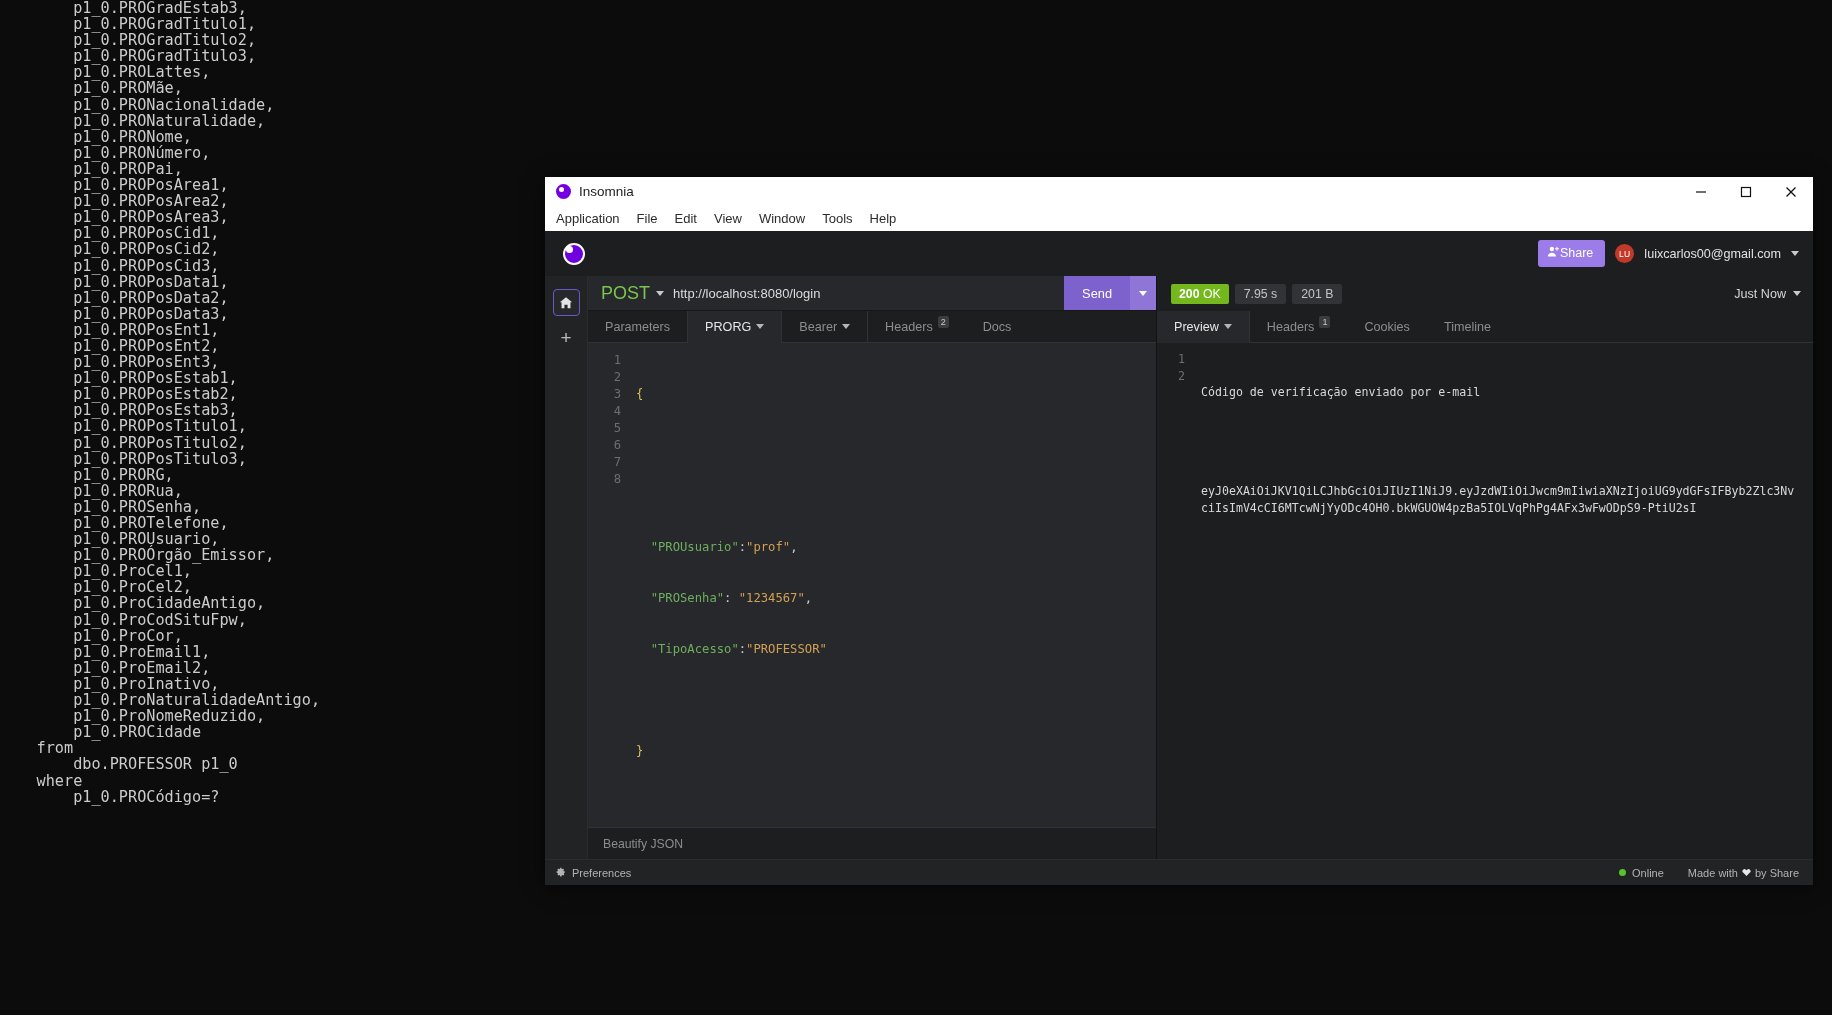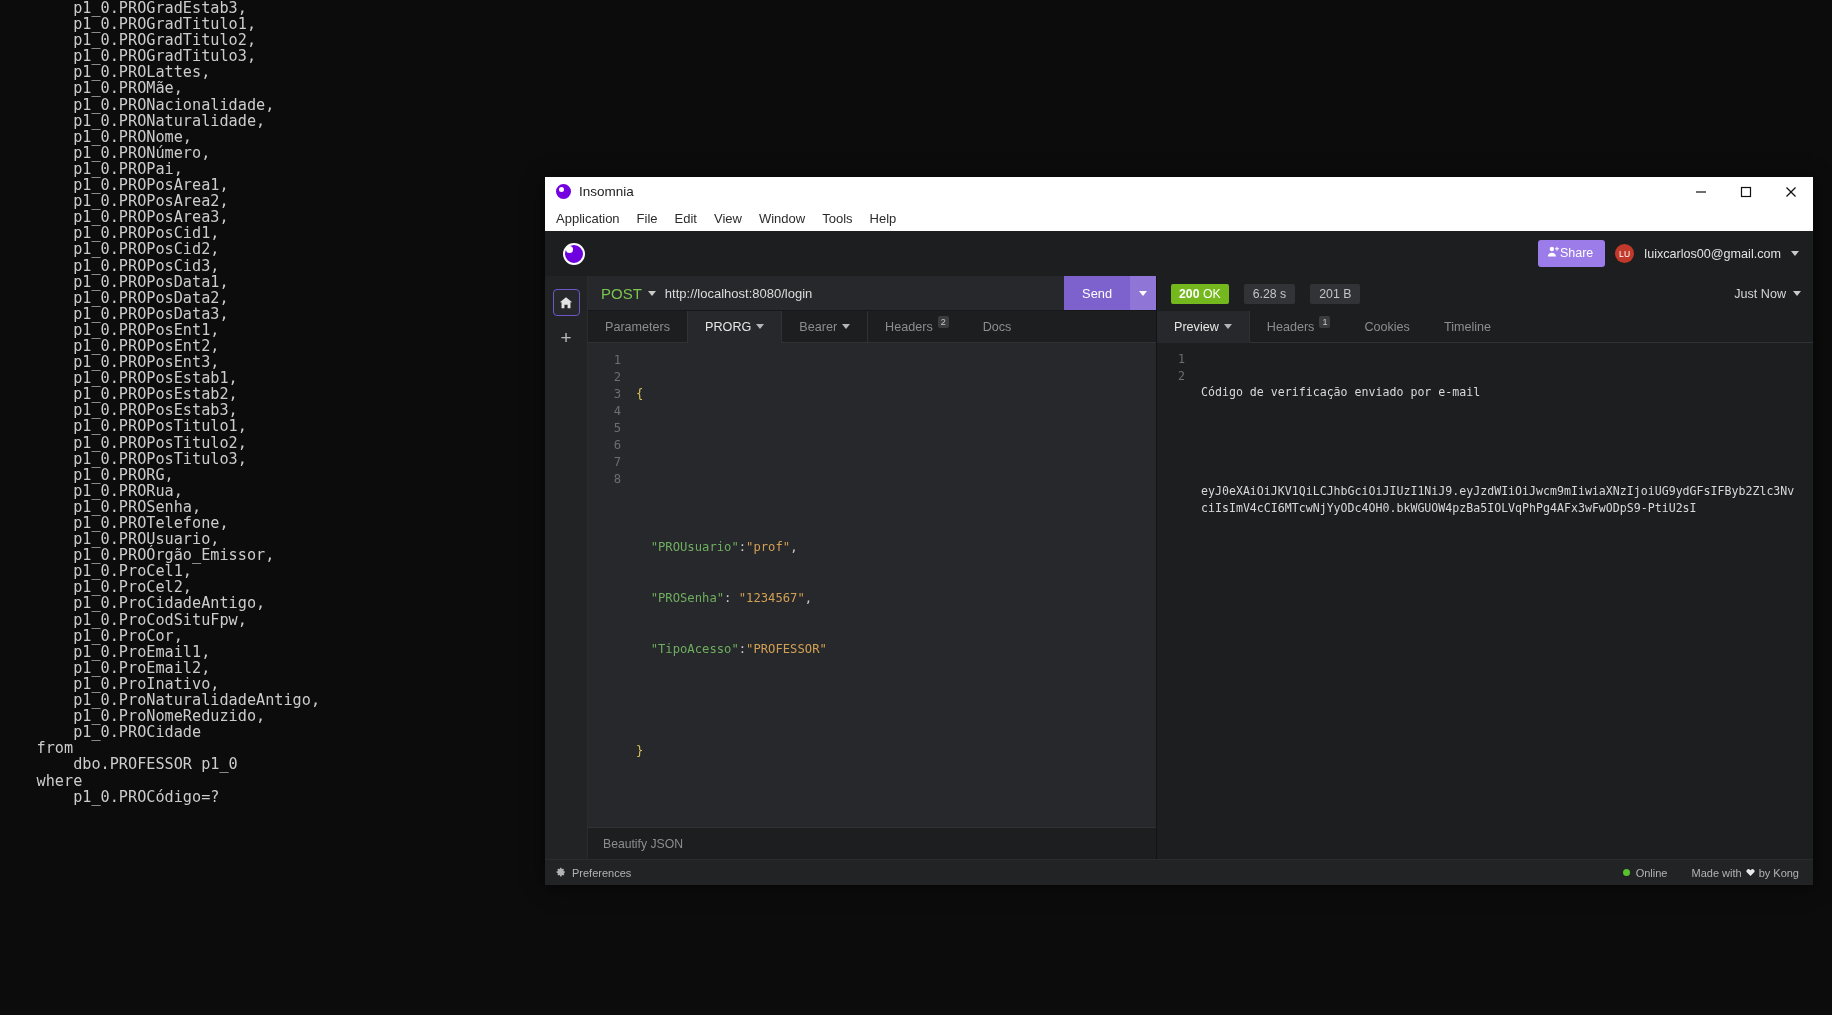--- a/index.html
+++ b/index.html
@@ -109,21 +109,21 @@
   .pane-req { width: 569px; flex: 0 0 auto; display: flex; flex-direction: column;
               border-right: 1px solid #121314; min-width: 0; }
   .pane-res { flex: 1 1 auto; display: flex; flex-direction: column; min-width: 0; }
 
   
   .urlbar {
     height: 35px; background: #26282b; display: flex; align-items: center;
     border-bottom: 1px solid #161718; flex: 0 0 auto;
   }
   .method { display: flex; align-items: center; gap: 6px; padding: 0 9px 0 13px; cursor: pointer; }
-  .method-label { color: #7cc451; font-size: 15px; }
+  .method-label { color: #7cc451; font-size: 18px; }
   .url-text { color: #dcdcdc; font-size: 13px; flex: 1 1 auto; overflow: hidden;
               white-space: nowrap; text-overflow: ellipsis; }
   .send-wrap { display: flex; align-items: stretch; height: 100%; flex: 0 0 auto; }
   .send-btn {
     background: #7d61cc; color: #ffffff; font-size: 12.8px;
     display: flex; align-items: center; padding: 0 18px; cursor: pointer;
   }
   .send-caret {
     background: #8f76d6; width: 26px; display: flex; align-items: center;
     justify-content: center; cursor: pointer;
@@ -168,21 +168,21 @@
 
   .beautify {
     height: 32px; border-top: 1px solid #303235; background: #1d1e20;
     display: flex; align-items: center; padding-left: 15px; flex: 0 0 auto;
   }
   .beautify span { color: #8b8d90; font-size: 12.2px; cursor: pointer; }
 
   
   .statusbar {
     height: 35px; background: #1d1e20; display: flex; align-items: center;
-    padding: 0 12px 0 14px; gap: 15px; flex: 0 0 auto;
+    padding: 0 12px 0 14px; gap: 6px; flex: 0 0 auto;
   }
   .pill-ok {
     background: #74b81d; color: #ffffff; font-size: 12.3px; padding: 3px 8px;
     border-radius: 2px;
   }
   .pill-ok b { font-weight: bold; }
   .pill-ok i { font-style: normal; font-weight: normal; }
   .pill {
     background: #313336; color: #c3c4c6; font-size: 12.3px; padding: 3px 9px;
     border-radius: 2px;
@@ -353,21 +353,21 @@
         </div>
       </div>
 
       <div class="pane-res">
 
         <div class="statusbar">
           <div class="pill-ok">
             <b>200</b>
             <i>OK</i>
           </div>
-          <div class="pill">6.28 s</div>
+          <div class="pill">7.95 s</div>
           <div class="pill">201 B</div>
           <div class="just-now">
             <span>Just Now</span>
             <span class="caret"></span>
           </div>
         </div>
 
         <div class="tabrow">
           <div class="tab active">
             <span>Preview</span>
@@ -415,17 +415,17 @@
         <span class="dot"></span>
         <span>Online</span>
       </div>
       <div class="madeby">
         <span>Made with</span>
         <span>
           <svg width="9" height="9" viewBox="0 0 16 16" fill="#e8e8e8">
             <path d="M8 14.3 1.9 8.2a3.6 3.6 0 1 1 5.1-5.1L8 4.1l1-1a3.6 3.6 0 1 1 5.1 5.1z"></path>
           </svg>
         </span>
-        <span>by Kong</span>
+        <span>by Share</span>
       </div>
     </div>
   </div>
 </div>
 
 </body></html>

